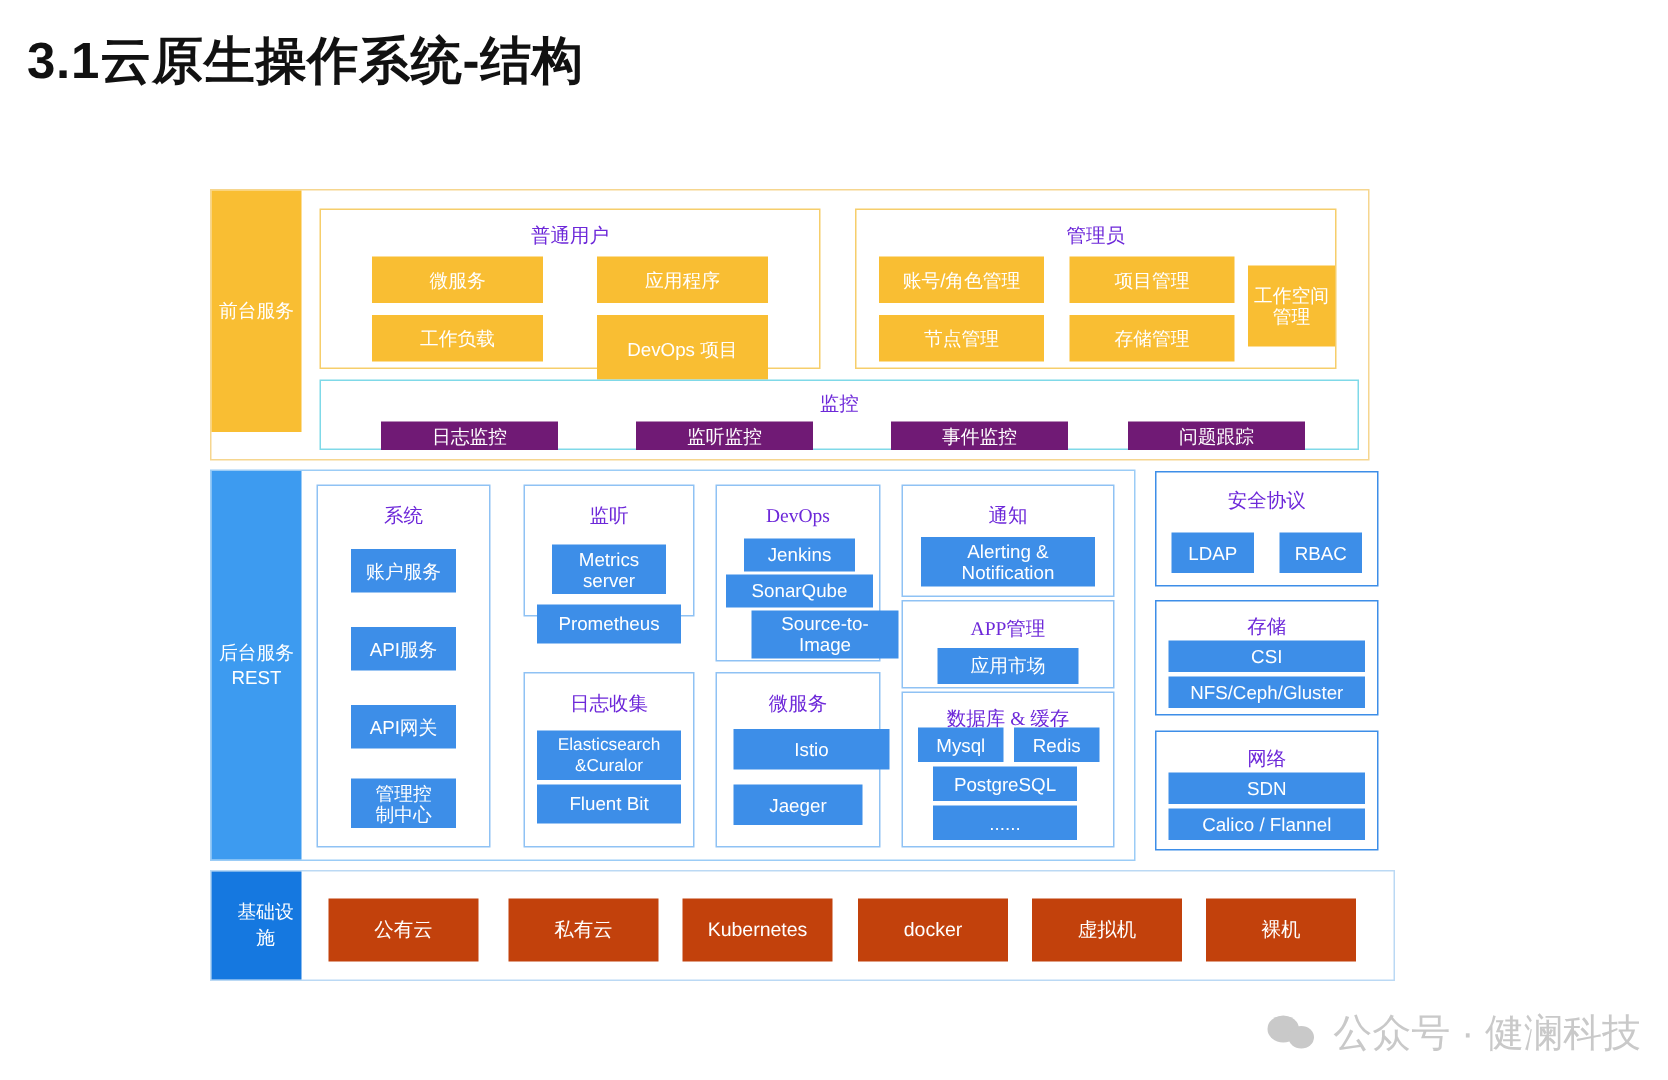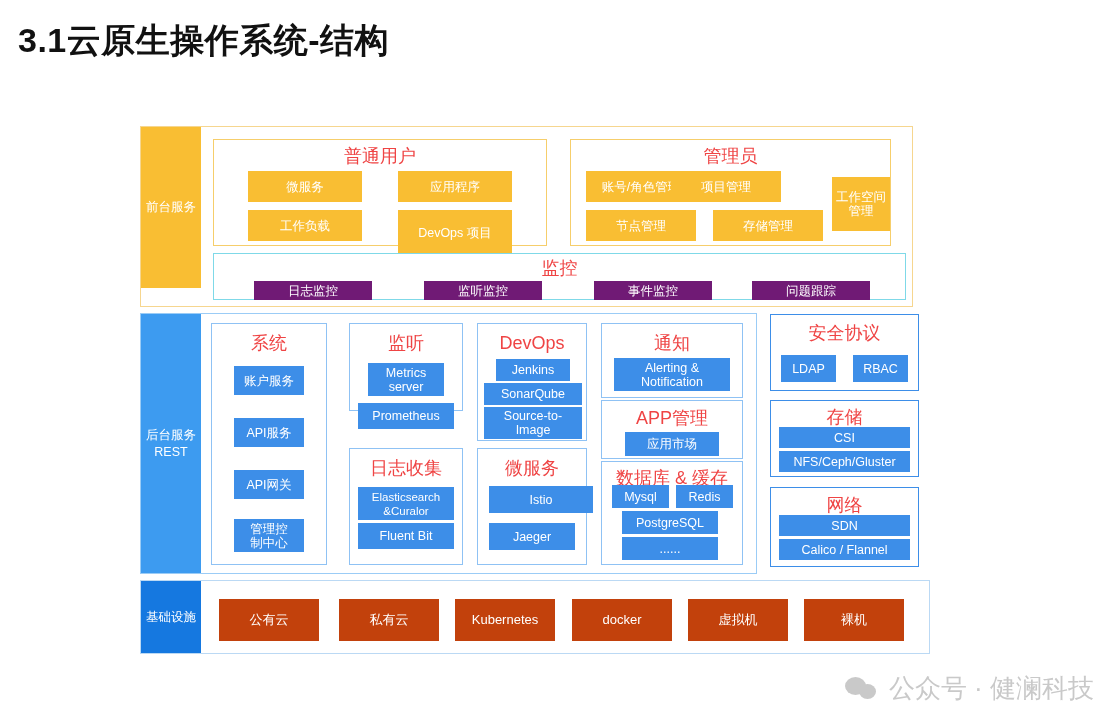--- a/index.html
+++ b/index.html
@@ -27,22 +27,22 @@
   .group {
     position: absolute; background: #fff;
     display: flex; flex-direction: column; align-items: center;
   }
   .g-orange { border: 1px solid #F6CE6B; }
   .g-cyan   { border: 1px solid #7FD9E8; }
   .g-blue   { border: 1px solid #8FC2F4; }
   .g-blue2  { border: 1.5px solid #3D8EE8; }
 
   .g-title {
-    font-size: 18px; color: #ef4444; text-align: center;
-    width: 100%; line-height: 15px;
+    font-size: 13px; color: #6d28d9; text-align: center;
+    width: 100%; line-height: 15px; font-family: Liberation Serif, serif;
   }
 
   .chip {
     position: absolute; display: flex; align-items: center; justify-content: center;
     text-align: center; color: #fff; line-height: 14px;
   }
   .c-orange { background: #F9BE33; font-size: 12.5px; }
   .c-cyan   { background: #701a75; font-size: 12.5px; }
   .c-blue   { background: #3D8EE8; font-size: 12.5px; }
   .c-navy   { background: #c2410c; font-size: 13px; }
@@ -86,21 +86,21 @@
   </div>
   <div class="chip c-orange" style="left:248px; top:171px; width:114px; height:31px;">微服务</div>
   <div class="chip c-orange" style="left:398px; top:171px; width:114px; height:31px;">应用程序</div>
   <div class="chip c-orange" style="left:248px; top:210px; width:114px; height:31px;">工作负载</div>
   <div class="chip c-orange" style="left:398px; top:210px; width:114px; height:46px;">DevOps 项目</div>
 
   <div class="group g-orange" style="left:570px; top:139px; width:321px; height:107px;">
     <div class="g-title" style="margin-top:9px;">管理员</div>
   </div>
   <div class="chip c-orange" style="left:586px; top:171px; width:110px; height:31px;">账号/角色管理</div>
-  <div class="chip c-orange" style="left:671px; top:171px; width:110px; height:31px;">项目管理</div>
+  <div class="chip c-orange" style="left:713px; top:171px; width:110px; height:31px;">项目管理</div>
   <div class="chip c-orange" style="left:586px; top:210px; width:110px; height:31px;">节点管理</div>
   <div class="chip c-orange" style="left:713px; top:210px; width:110px; height:31px;">存储管理</div>
   <div class="chip c-orange" style="left:832px; top:177px; width:58px; height:54px; padding:0 4px;">工作空间管理</div>
 
   <div class="group g-cyan" style="left:213px; top:253px; width:693px; height:47px;">
     <div class="g-title" style="margin-top:7px;text-align:center;">监控</div>
   </div>
   <div class="chip c-cyan" style="left:254px; top:281px; width:118px; height:19px;">日志监控</div>
   <div class="chip c-cyan" style="left:424px; top:281px; width:118px; height:19px;">监听监控</div>
   <div class="chip c-cyan" style="left:594px; top:281px; width:118px; height:19px;">事件监控</div>
@@ -130,21 +130,21 @@
     <div class="g-title" style="margin-top:12px;">日志收集</div>
   </div>
   <div class="chip c-blue" style="left:358px; top:487px; width:96px; height:33px; font-size:11.5px; padding:0 2px;">Elasticsearch &amp;Curalor</div>
   <div class="chip c-blue" style="left:358px; top:523px; width:96px; height:26px;">Fluent Bit</div>
 
   <div class="group g-blue" style="left:477px; top:323px; width:110px; height:118px;">
     <div class="g-title" style="margin-top:12px;">DevOps</div>
   </div>
   <div class="chip c-blue" style="left:496px; top:359px; width:74px; height:22px;">Jenkins</div>
   <div class="chip c-blue" style="left:484px; top:383px; width:98px; height:22px;">SonarQube</div>
-  <div class="chip c-blue" style="left:484px; top:407px; width:98px; height:32px; padding:0 3px;">Source-to-Image</div>
+  <div class="chip c-blue" style="left:501px; top:407px; width:98px; height:32px; padding:0 3px;">Source-to-Image</div>
 
   <div class="group g-blue" style="left:477px; top:448px; width:110px; height:117px;">
     <div class="g-title" style="margin-top:12px;">微服务</div>
   </div>
   <div class="chip c-blue" style="left:489px; top:486px; width:104px; height:27px;">Istio</div>
   <div class="chip c-blue" style="left:489px; top:523px; width:86px; height:27px;">Jaeger</div>
 
   <div class="group g-blue" style="left:601px; top:323px; width:142px; height:75px;">
     <div class="g-title" style="margin-top:12px;">通知</div>
   </div>
@@ -176,21 +176,21 @@
   <div class="chip c-blue" style="left:779px; top:451px; width:131px; height:21px;">NFS/Ceph/Gluster</div>
 
   <div class="group g-blue2" style="left:770px; top:487px; width:149px; height:80px;">
     <div class="g-title" style="margin-top:10px;">网络</div>
   </div>
   <div class="chip c-blue" style="left:779px; top:515px; width:131px; height:21px;">SDN</div>
   <div class="chip c-blue" style="left:779px; top:539px; width:131px; height:21px;">Calico / Flannel</div>
 
   <div id="infra-frame"></div>
 
-  <div class="sidebar sb-blue" style="left:141px; top:581px; width:60px; height:72px; background:#1578E0;">
+  <div class="sidebar sb-blue" style="left:141px; top:581px; width:60px; height:72px; background:#1578E0;padding-left:12px;">
     <span>基础设施</span>
   </div>
 
   <div class="chip c-navy" style="left:219px; top:599px; width:100px; height:42px;">公有云</div>
   <div class="chip c-navy" style="left:339px; top:599px; width:100px; height:42px;">私有云</div>
   <div class="chip c-navy" style="left:455px; top:599px; width:100px; height:42px;">Kubernetes</div>
   <div class="chip c-navy" style="left:688px; top:599px; width:100px; height:42px;">虚拟机</div>
   <div class="chip c-navy" style="left:572px; top:599px; width:100px; height:42px;">docker</div>
   <div class="chip c-navy" style="left:804px; top:599px; width:100px; height:42px;">裸机</div>
 

